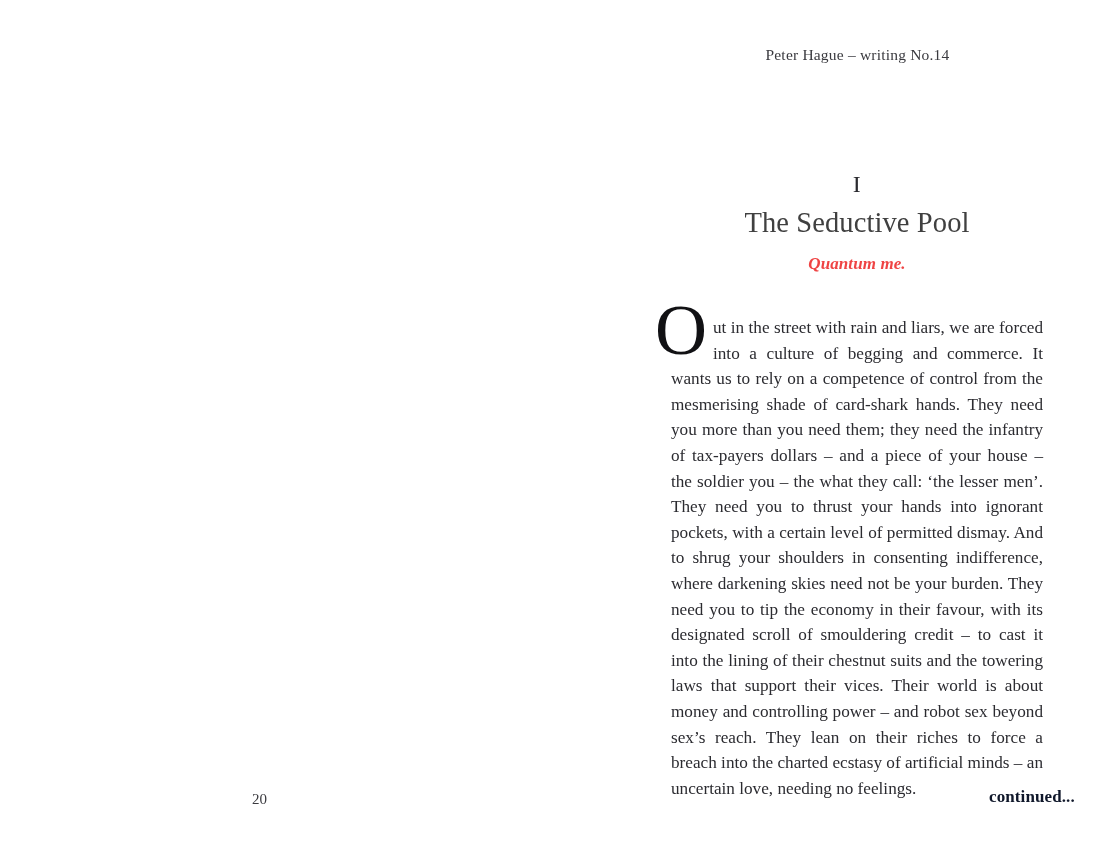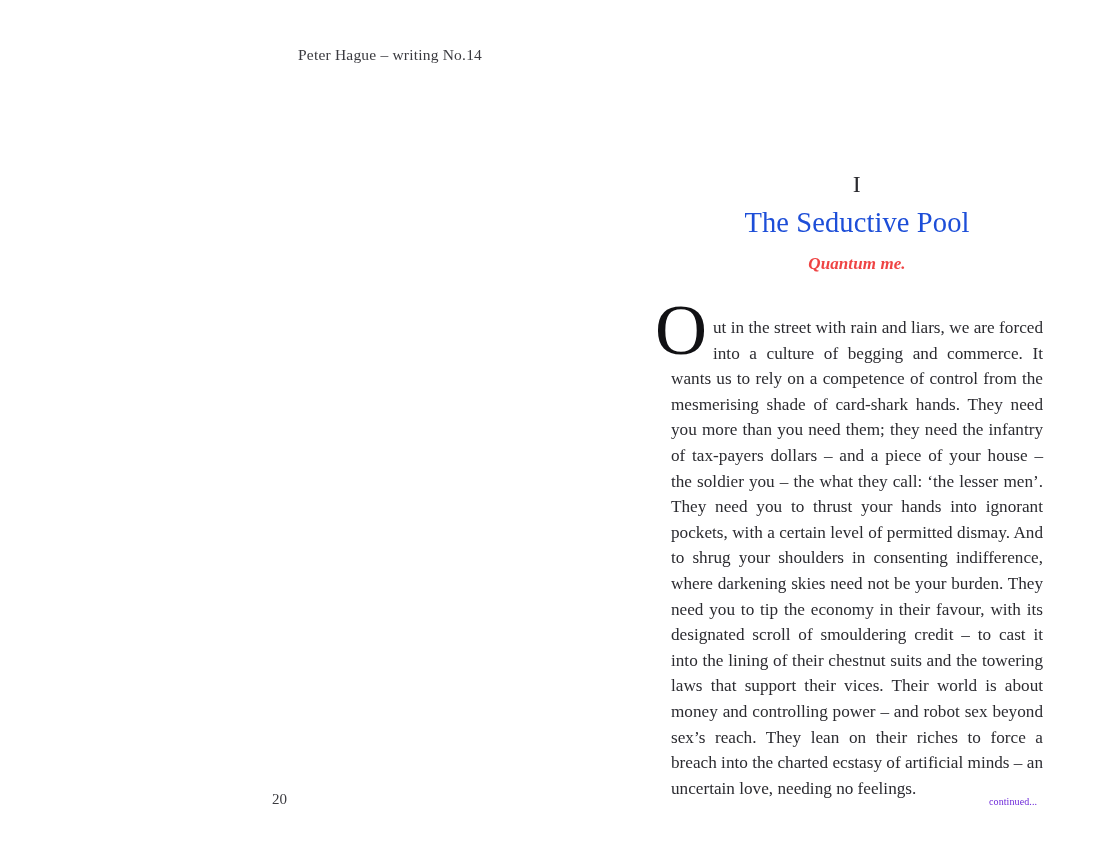--- a/index.html
+++ b/index.html
@@ -17,21 +17,21 @@
     color: #2b2b30;
     overflow: hidden;
   }
 
   
   .running-head {
     position: absolute;
     top: 46px;
     left: 0;
     width: 1119px;
-    text-align: left;
+    text-align: center;
     font-size: 15.5px;
     letter-spacing: 0.2px;
     color: #3a3a3f;
   }
   
   .running-head-inner {
     display: inline-block;
     position: relative;
     left: 298px;
   }
@@ -62,21 +62,21 @@
     font-size: 24px;
     line-height: 1;
     letter-spacing: 0.5px;
     color: #2b2b30;
   }
   .chapter-title {
     margin-top: 11px;
     font-size: 28.5px;
     line-height: 1.12;
     letter-spacing: 0.1px;
-    color: #1d4ed8;
+    color: #404040;
   }
   .chapter-epigraph {
     margin-top: 15px;
     font-size: 17px;
     font-style: italic;
     font-weight: bold;
     letter-spacing: 0.1px;
     color: #ef4444;
   }
 
@@ -109,29 +109,30 @@
     margin: 16px;
   }
 
   
   .folio {
     position: absolute;
     bottom: 56px;
     font-size: 15px;
     color: #3a3a3f;
   }
-  .folio-verso { left: 252px; margin-left: 20px; }
+  .folio-verso { left: 252px; }
 
   .continued {
     position: absolute;
     bottom: 57px;
     left: 989px;
-    font-size: 10px;
-    color: #6d28d9;
+    font-size: 17px;
+    color: #0f172a;
     letter-spacing: 0.1px;
+    font-weight: bold;
   }
 </style>
 </head>
 <body>
 
 <div id="page">
 
   <div class="running-head">
     <span class="running-head-inner">Peter Hague – writing No.14</span>
   </div>

